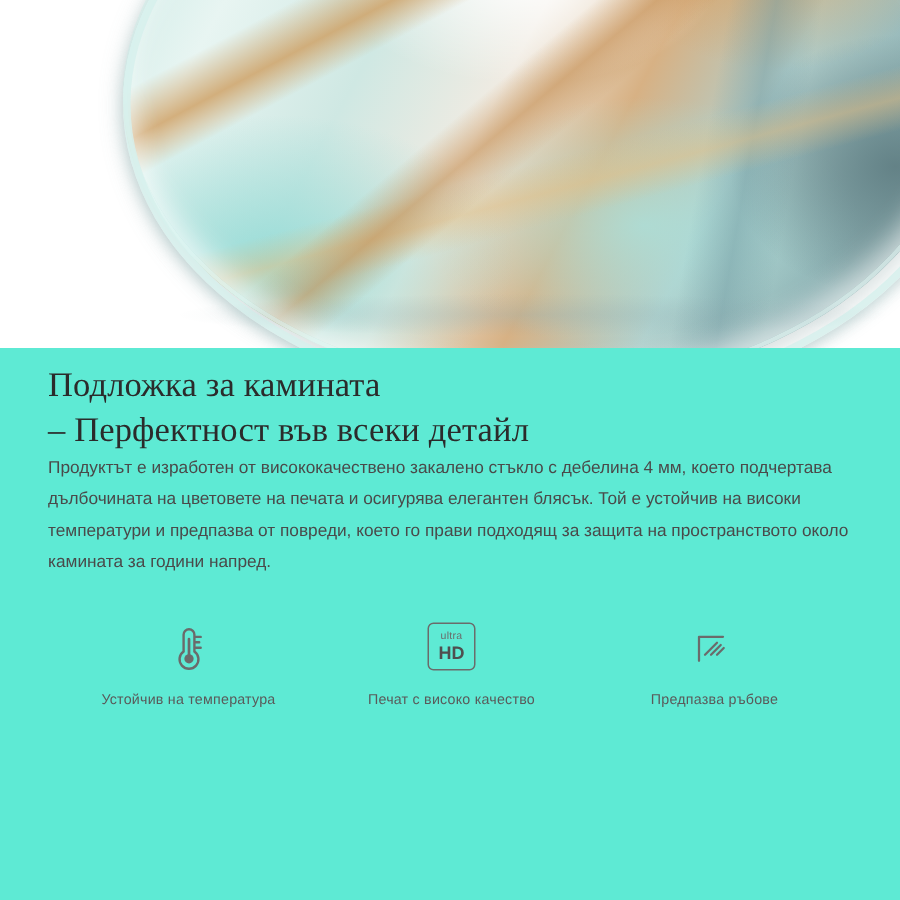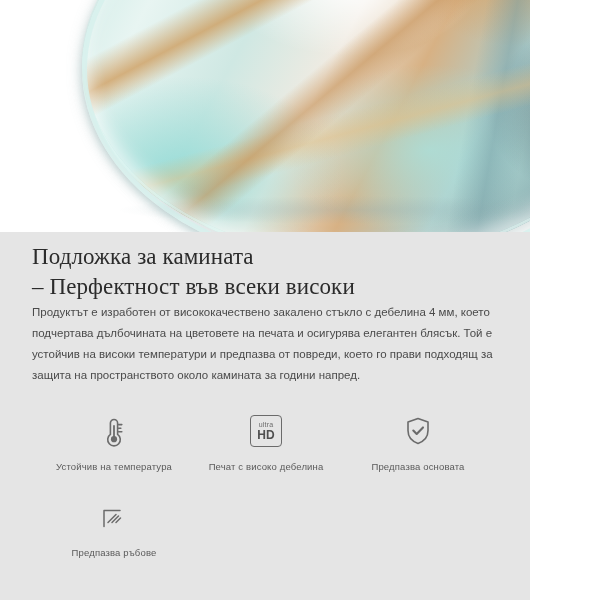--- a/index.html
+++ b/index.html
@@ -8,23 +8,23 @@
   }
   body {
     width: 600px;
     height: 600px;
     background: #ffffff;
     font-family: "Liberation Sans", sans-serif;
     overflow: hidden;
   }
   .page {
     position: relative;
-    width: 530px;
+    width: 600px;
     height: 600px;
-    background: #e5e5e5;
+    background: #5eead4;
     overflow: hidden;
   }
 
   
   .hero {
     position: relative;
     width: 600px;
     height: 232px;
     overflow: hidden;
     background: #ffffff;
@@ -169,21 +169,21 @@
   <div class="hero">
     <div class="hero-plate"></div>
     <div class="hero-rim"></div>
     <div class="hero-shadow"></div>
   </div>
 
   <div class="content">
 
     <h1 class="headline">
       <span>Подложка за камината</span>
-      <span class="line2">– Перфектност във всеки високи</span>
+      <span class="line2">– Перфектност във всеки детайл</span>
     </h1>
 
     <p class="body-text">Продуктът е изработен от висококачествено закалено стъкло с дебелина 4 мм, което подчертава дълбочината на цветовете на печата и осигурява елегантен блясък. Той е устойчив на високи температури и предпазва от повреди, което го прави подходящ за защита на пространството около камината за години напред.</p>
 
     <div class="features">
 
       <div class="feature">
         <div class="feature-icon">
           <svg width="34" height="38" viewBox="0 0 34 38" fill="none" stroke="#6b6b6b" stroke-width="1.6" stroke-linecap="round">
             <path d="M17 7.5a3.6 3.6 0 0 1 3.6 3.6v11.3a6.3 6.3 0 1 1-7.2 0V11.1A3.6 3.6 0 0 1 17 7.5z"></path>
@@ -195,32 +195,23 @@
         <div class="feature-label">Устойчив на температура</div>
       </div>
 
       <div class="feature">
         <div class="feature-icon">
           <div class="ultrahd-box">
             <span class="u1">ultra</span>
             <span class="u2">HD</span>
           </div>
         </div>
-        <div class="feature-label">Печат с високо дебелина</div>
+        <div class="feature-label">Печат с високо качество</div>
       </div>
 
-      <div class="feature">
-        <div class="feature-icon">
-          <svg width="34" height="38" viewBox="0 0 34 38" fill="none" stroke="#6b6b6b" stroke-width="1.6" stroke-linejoin="round">
-            <path d="M17 6.5l10 3.6v8.4c0 6.3-4.3 10.9-10 12.9-5.7-2-10-6.6-10-12.9v-8.4L17 6.5z"></path>
-            <path d="M12.3 18.6l3.4 3.4 6.3-6.6" stroke-width="2.1" stroke-linecap="round"></path>
-          </svg>
-        </div>
-        <div class="feature-label">Предпазва основата</div>
-      </div>
 
 
       <div class="feature">
         <div class="feature-icon">
           <svg width="36" height="34" viewBox="0 0 36 34" fill="none" stroke="#6b6b6b" stroke-width="1.5" stroke-linecap="round" stroke-linejoin="round">
             <path d="M8 26.5V10.5h16"></path>
             <path d="M12 22.5l8-8M16 22.5l6.5-6.5M20 22.5l4.5-4.5"></path>
           </svg>
         </div>
         <div class="feature-label">Предпазва ръбове</div>

